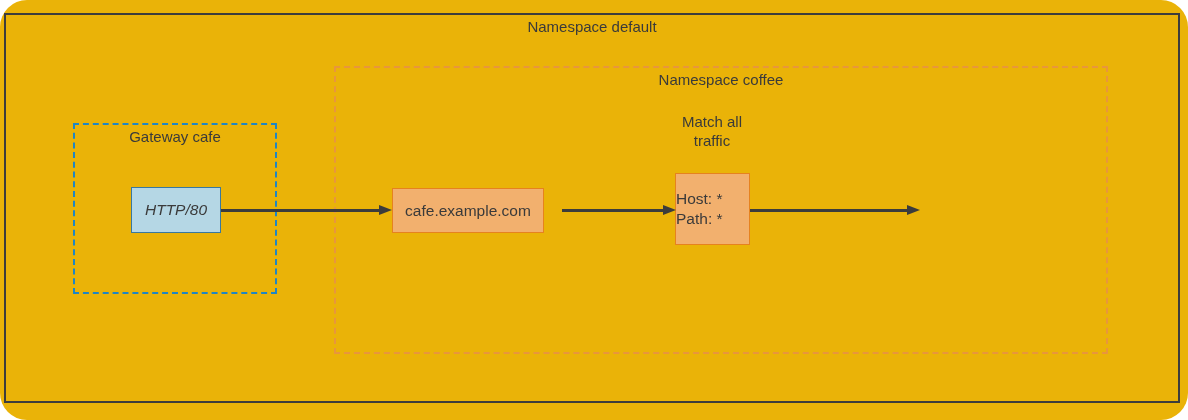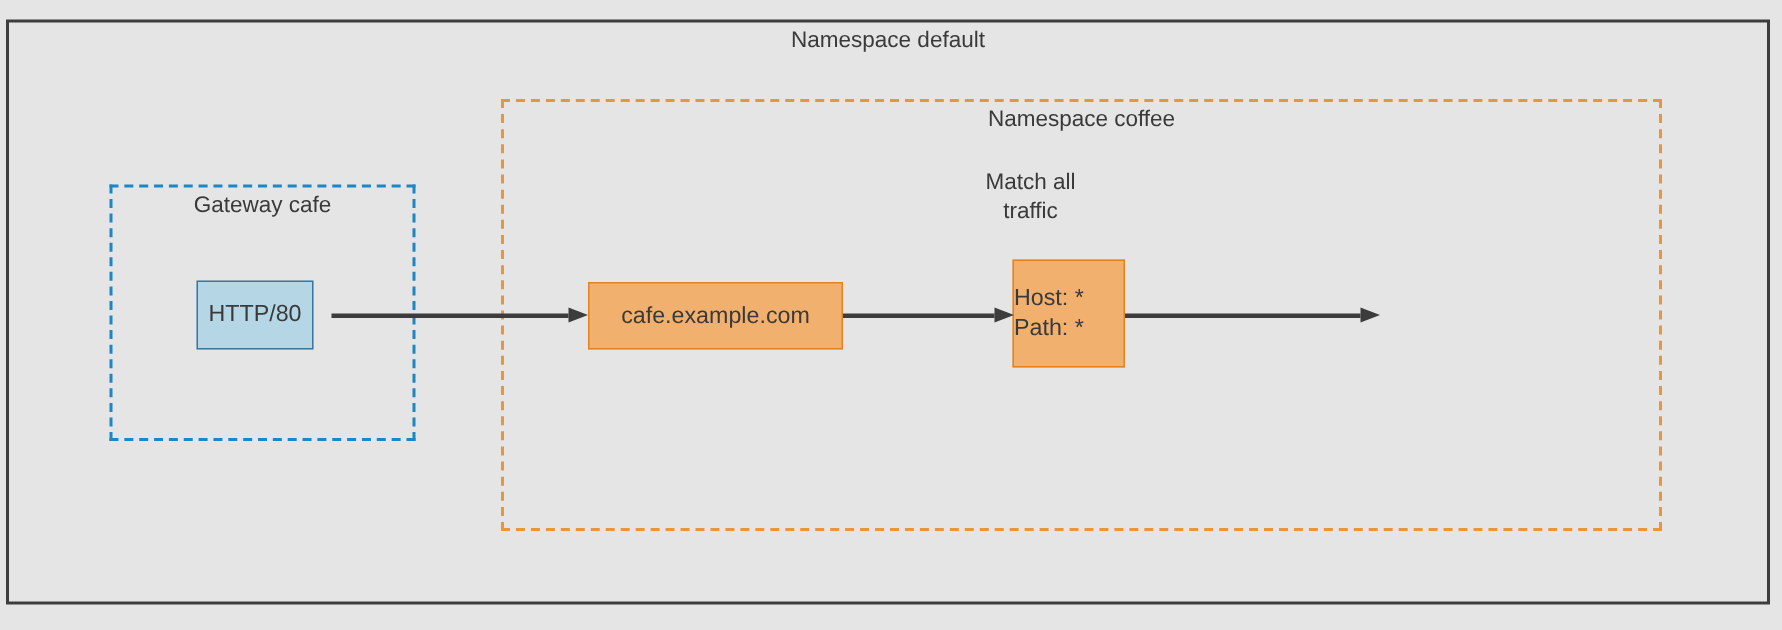--- a/index.html
+++ b/index.html
@@ -16,22 +16,23 @@
   * { margin: 0; padding: 0; box-sizing: border-box; }
   html, body { background: #ffffff; }
   body {
     font-family: "Liberation Sans", "DejaVu Sans", sans-serif;
     color: var(--text);
   }
   .canvas {
     position: relative;
     width: 1188px;
     height: 420px;
-    background: #e5e5e5;
+    background: #eab308;
     overflow: hidden;
+    border-radius: 27px;
   }
   
   .namespace-box {
     position: absolute;
     left: 4px; top: 13px;
     width: 1176px; height: 390px;
     border: 2px solid var(--frame);
     background: transparent;
   }
   .box-title {
@@ -69,36 +70,36 @@
     text-align: center;
   }
   .node-blue {
     background: var(--gateway-node-fill);
     border: 1.5px solid var(--gateway-node-border);
   }
   .node-orange {
     background: var(--route-node-fill);
     border: 1.5px solid var(--route-node-border);
   }
-  .node-listener  { left: 131px; top: 187px; width: 78px;  height: 46px; }
-  .node-hostname  { left: 392px; top: 188px; width: 170px; height: 45px; }
+  .node-listener  { left: 131px; top: 187px; width: 90px;  height: 46px; font-style: italic; }
+  .node-hostname  { left: 392px; top: 188px; width: 152px; height: 45px; }
   .node-match     { left: 675px; top: 173px; width: 75px;  height: 72px;
                     justify-content: flex-start; text-align: left; }
   .node-service   { left: 919px; top: 174px; width: 79px;  height: 73px; }
   
   .annotation {
     position: absolute;
     top: 112px;
     text-align: center;
     font-size: 15px;
     line-height: 19px;
     white-space: pre-line;
     color: var(--text);
   }
-  .annotation-match   { left: 622px; width: 130px; }
+  .annotation-match   { left: 647px; width: 130px; }
   .annotation-backend { left: 858px; width: 200px; }
   
   .arrow-line {
     position: absolute;
     top: 209px;
     height: 3px;
     background: var(--arrow);
   }
   .arrow-head {
     position: absolute;

